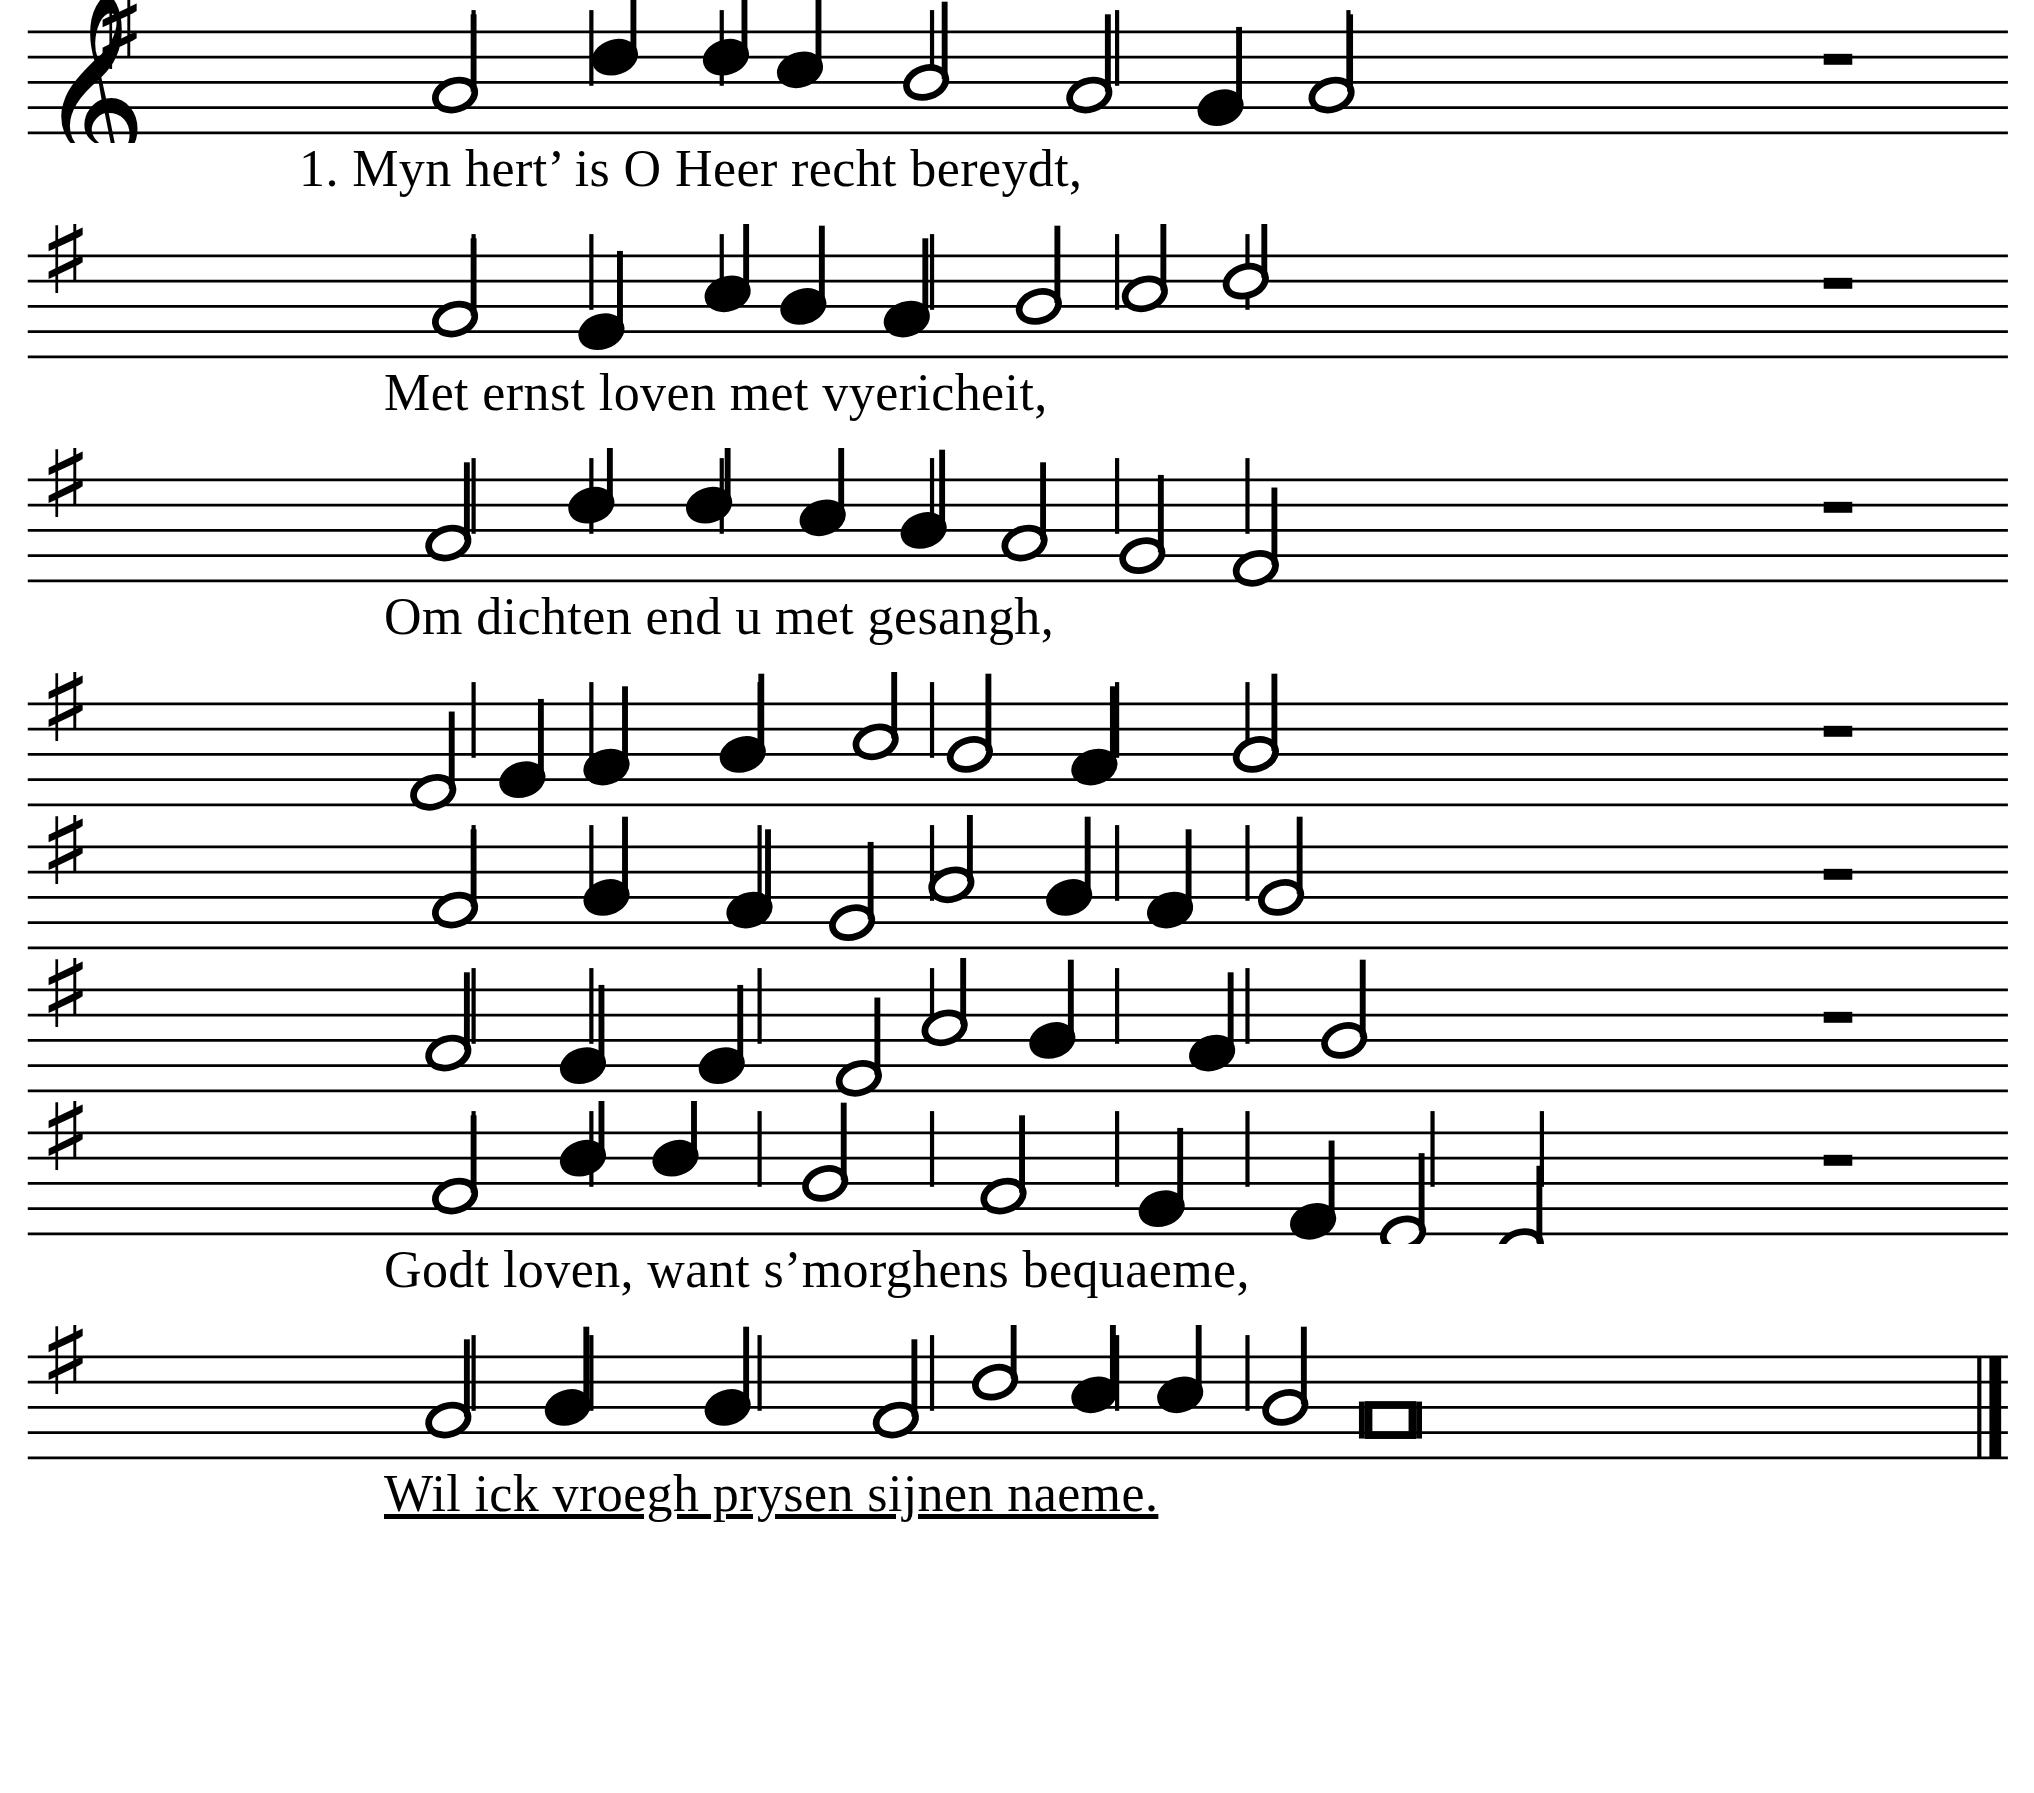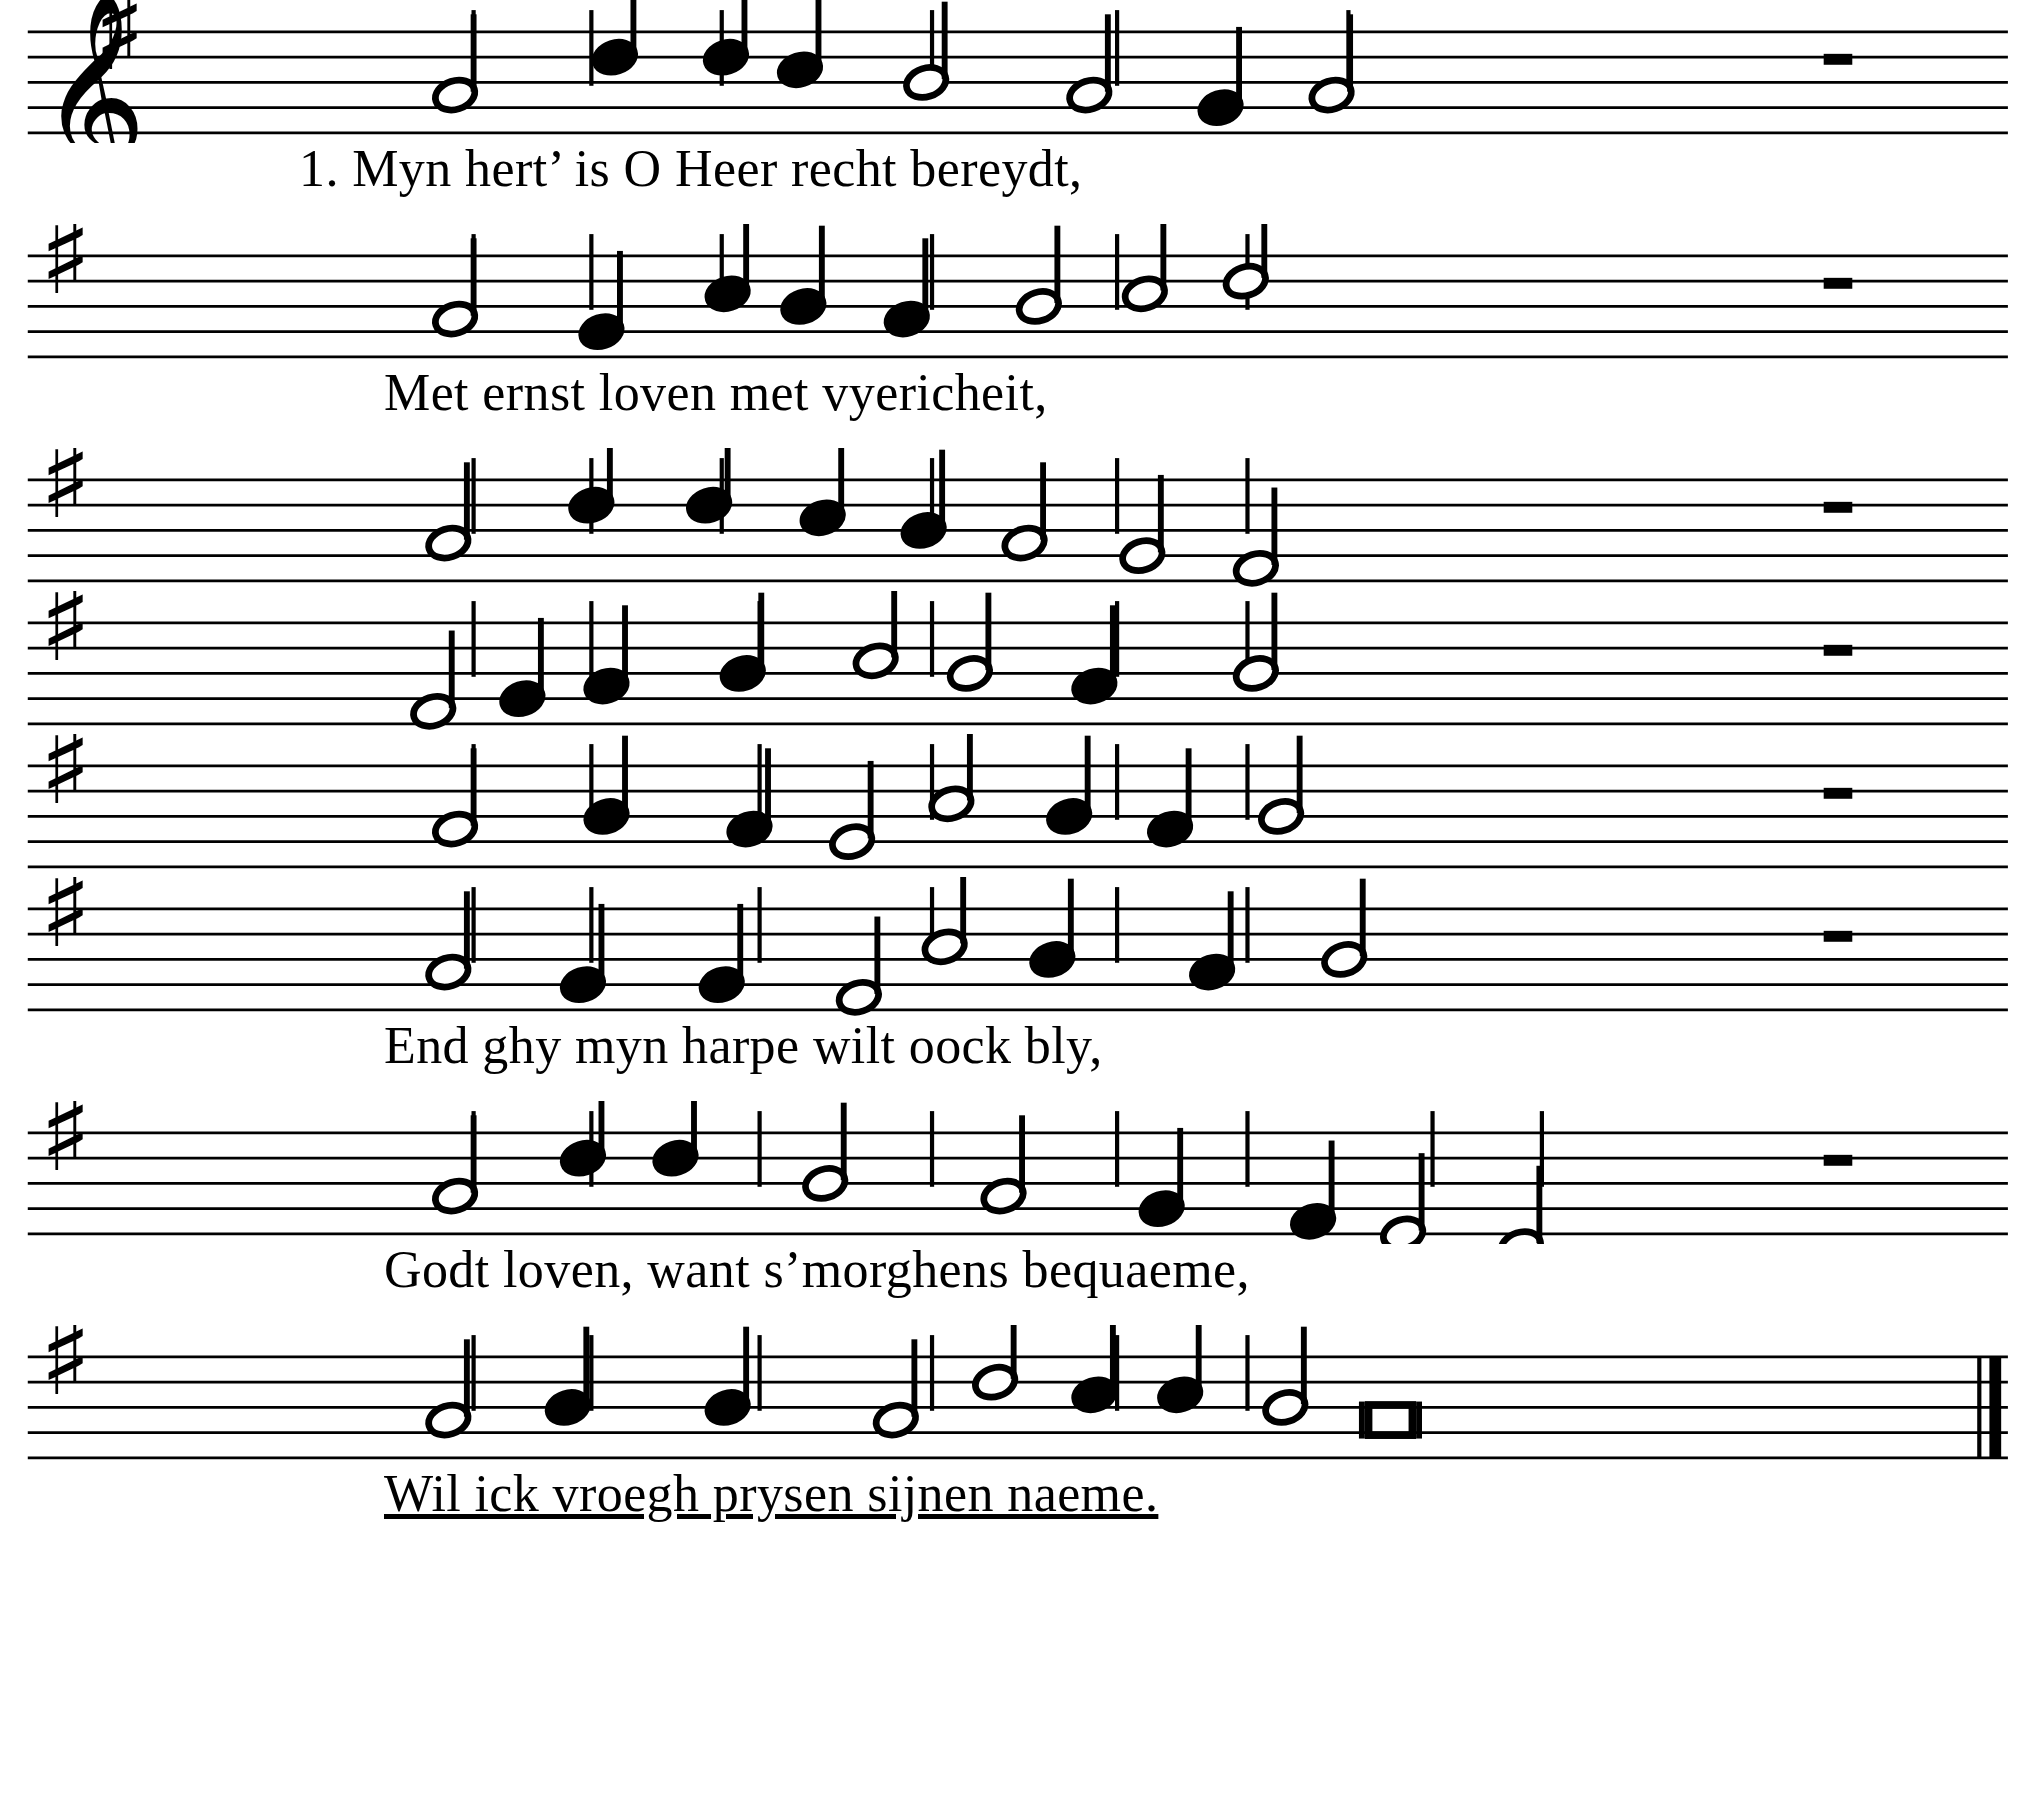--- a/index.html
+++ b/index.html
@@ -208,20 +208,23 @@
             <ellipse cx="1355" cy="128" rx="24" ry="17" transform="rotate(-18 1355 128)" fill="#fff" stroke="#000" stroke-width="8"></ellipse>
             <line x1="1377" y1="124" x2="1377" y2="32" stroke="#000" stroke-width="7"></line>
           </g>
           <g>
             <ellipse cx="1490" cy="143" rx="24" ry="17" transform="rotate(-18 1490 143)" fill="#fff" stroke="#000" stroke-width="8"></ellipse>
             <line x1="1512" y1="139" x2="1512" y2="47" stroke="#000" stroke-width="7"></line>
           </g>
           <rect x="2165" y="64" width="34" height="13" fill="#000"></rect>
         </svg>
       </div>
+      <div class="lyric-row">
+        <span class="lyric" style="margin-left: 384px;">Om dichten end u met gesangh,</span>
+      </div>
     </div>
     <div class="system">
       <div class="staff-wrap">
         <svg width="2034" height="143" class="staff-svg" viewBox="0 0 2412 170">
           <line x1="30" y1="38" x2="2384" y2="38" stroke="#000" stroke-width="3.2"></line>
           <line x1="30" y1="68" x2="2384" y2="68" stroke="#000" stroke-width="3.2"></line>
           <line x1="30" y1="98" x2="2384" y2="98" stroke="#000" stroke-width="3.2"></line>
           <line x1="30" y1="128" x2="2384" y2="128" stroke="#000" stroke-width="3.2"></line>
           <line x1="30" y1="158" x2="2384" y2="158" stroke="#000" stroke-width="3.2"></line>
           <g>
@@ -366,23 +369,20 @@
           <g>
             <ellipse cx="1438" cy="113" rx="24" ry="17" transform="rotate(-18 1438 113)" fill="#000" stroke="#000" stroke-width="8"></ellipse>
             <line x1="1460" y1="109" x2="1460" y2="17" stroke="#000" stroke-width="7"></line>
           </g>
           <g>
             <ellipse cx="1595" cy="98" rx="24" ry="17" transform="rotate(-18 1595 98)" fill="#fff" stroke="#000" stroke-width="8"></ellipse>
             <line x1="1617" y1="94" x2="1617" y2="2" stroke="#000" stroke-width="7"></line>
           </g>
           <rect x="2165" y="64" width="34" height="13" fill="#000"></rect>
         </svg>
-      </div>
-      <div class="lyric-row">
-        <span class="lyric" style="margin-left: 384px;">End ghy myn harpe wilt oock bly,</span>
       </div>
     </div>
     <div class="system">
       <div class="staff-wrap">
         <svg width="2034" height="143" class="staff-svg" viewBox="0 0 2412 170">
           <line x1="30" y1="38" x2="2384" y2="38" stroke="#000" stroke-width="3.2"></line>
           <line x1="30" y1="68" x2="2384" y2="68" stroke="#000" stroke-width="3.2"></line>
           <line x1="30" y1="98" x2="2384" y2="98" stroke="#000" stroke-width="3.2"></line>
           <line x1="30" y1="128" x2="2384" y2="128" stroke="#000" stroke-width="3.2"></line>
           <line x1="30" y1="158" x2="2384" y2="158" stroke="#000" stroke-width="3.2"></line>

